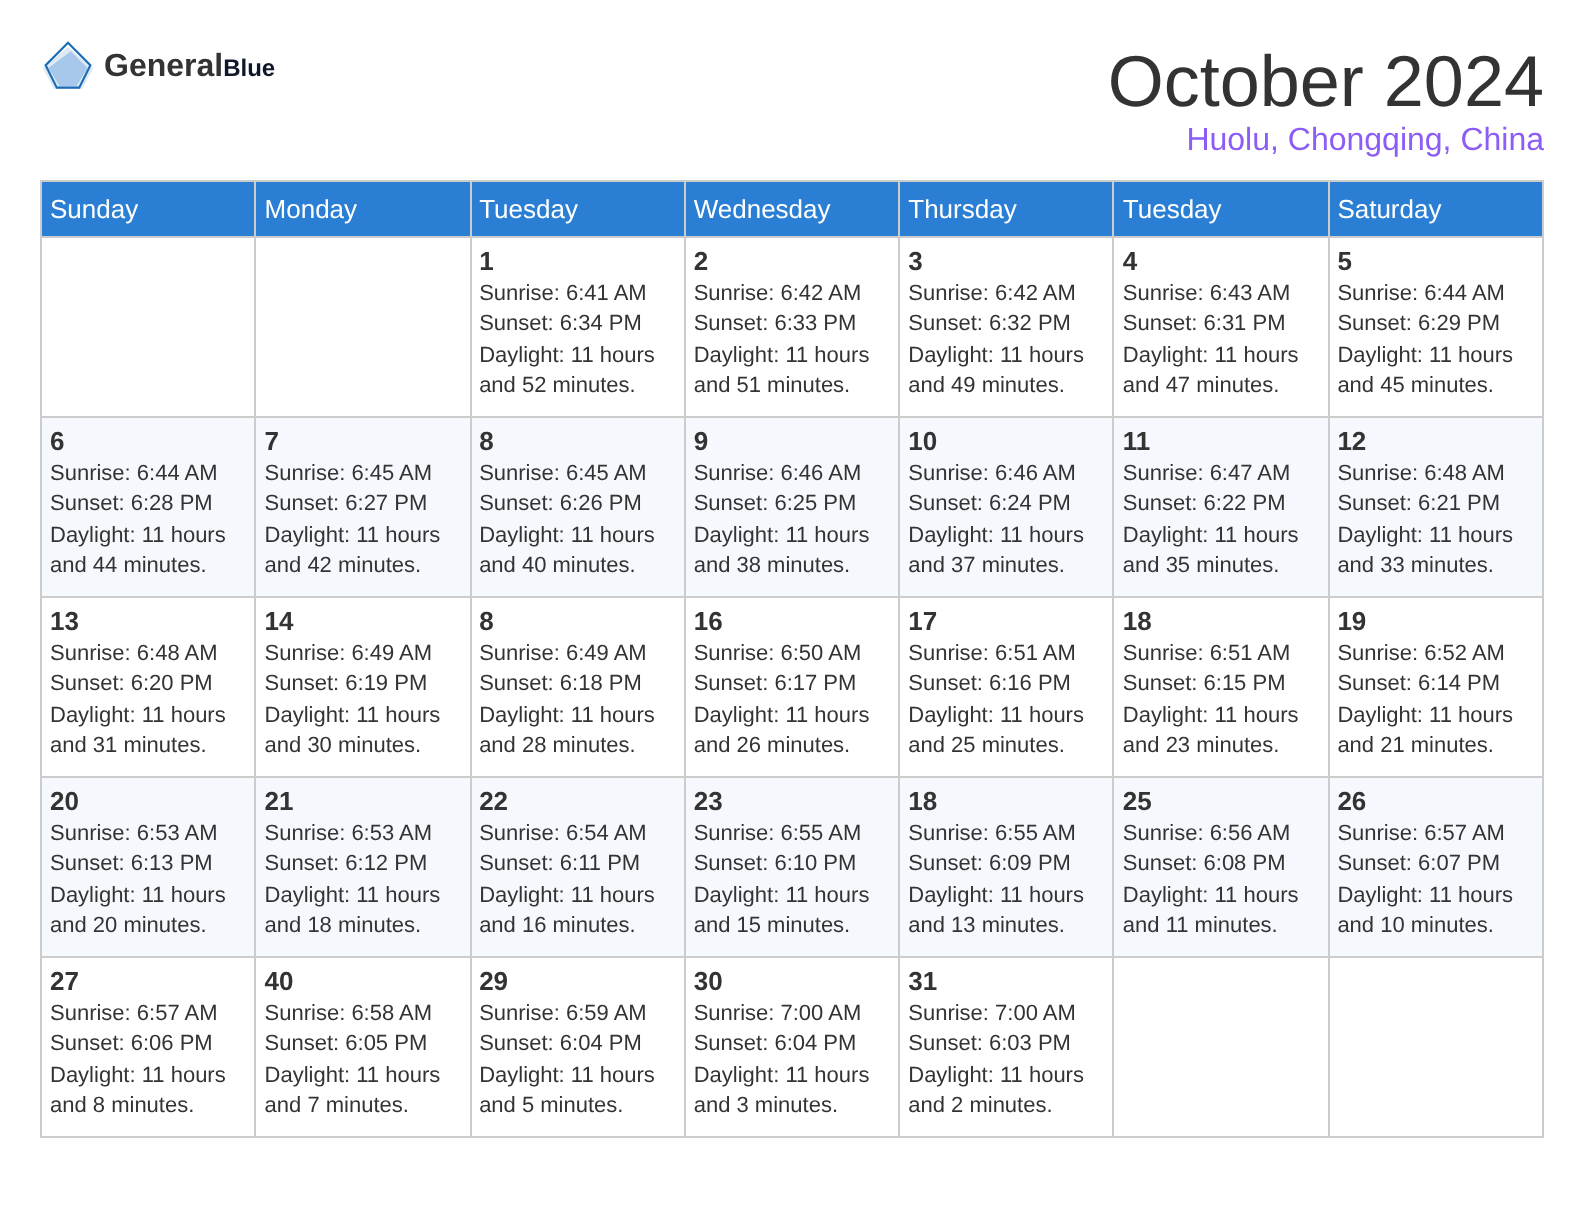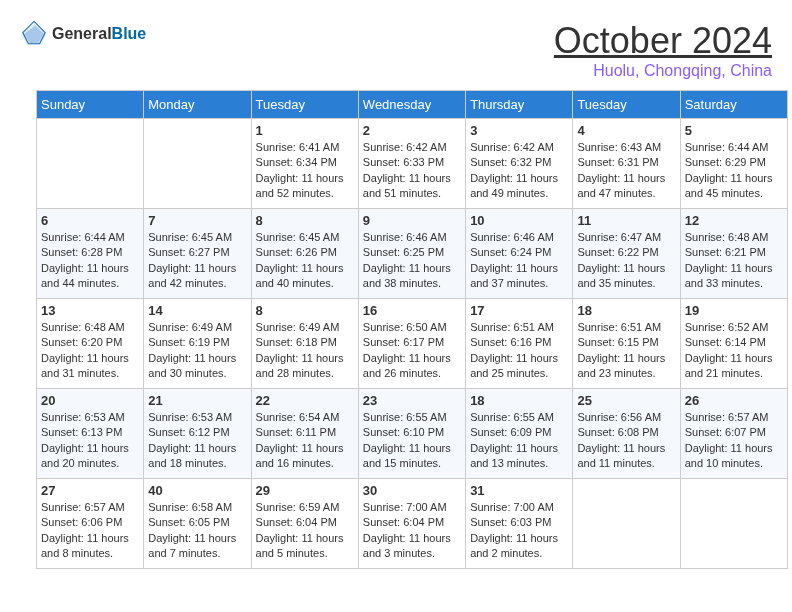--- a/index.html
+++ b/index.html
@@ -25,31 +25,29 @@
       width: 28px;
       height: 28px;
     }
     .title-block {
       text-align: right;
     }
     .month-title {
       font-size: 36px;
       font-weight: normal;
       color: #333;
-      text-decoration: underline;
     }
     .location {
       font-size: 16px;
       color: #8b5cf6;
     }
     table {
       width: 100%;
       border-collapse: collapse;
       font-size: 11px;
-      margin-left: 16px;
     }
     th {
       background-color: #2a7fd4;
       color: #fff;
       padding: 6px 4px;
       text-align: left;
       font-size: 13px;
       font-weight: normal;
       border: 1px solid #ccc;
     }
@@ -87,21 +85,21 @@
 <body>
 
 <div class="header">
   <div class="logo">
     <svg class="logo-icon" viewBox="0 0 40 40" xmlns="http://www.w3.org/2000/svg">
       <polygon points="20,5 38,20 30,35 10,35 2,20" fill="#1a6bb5" opacity="0.15"></polygon>
       <polygon points="20,2 36,18 28,34 12,34 4,18" fill="none" stroke="#1a6bb5" stroke-width="1.5"></polygon>
       <polygon points="22,8 34,20 26,33 14,33 6,20" fill="#2a7fd4" opacity="0.3"></polygon>
     </svg>
     <div>
-      <span style="font-size:16px;font-weight:bold;color:#333;">General</span><span style="font-size:16px;font-weight:bold;color:#0369a1;">Blue</span>
+      <span style="font-size:16px;font-weight:bold;color:#333;">General</span><span style="font-size:12px;font-weight:bold;color:#0f172a;">Blue</span>
     </div>
   </div>
   <div class="title-block">
     <div class="month-title">October 2024</div>
     <div class="location">Huolu, Chongqing, China</div>
   </div>
 </div>
 
 <table>
   <thead>

